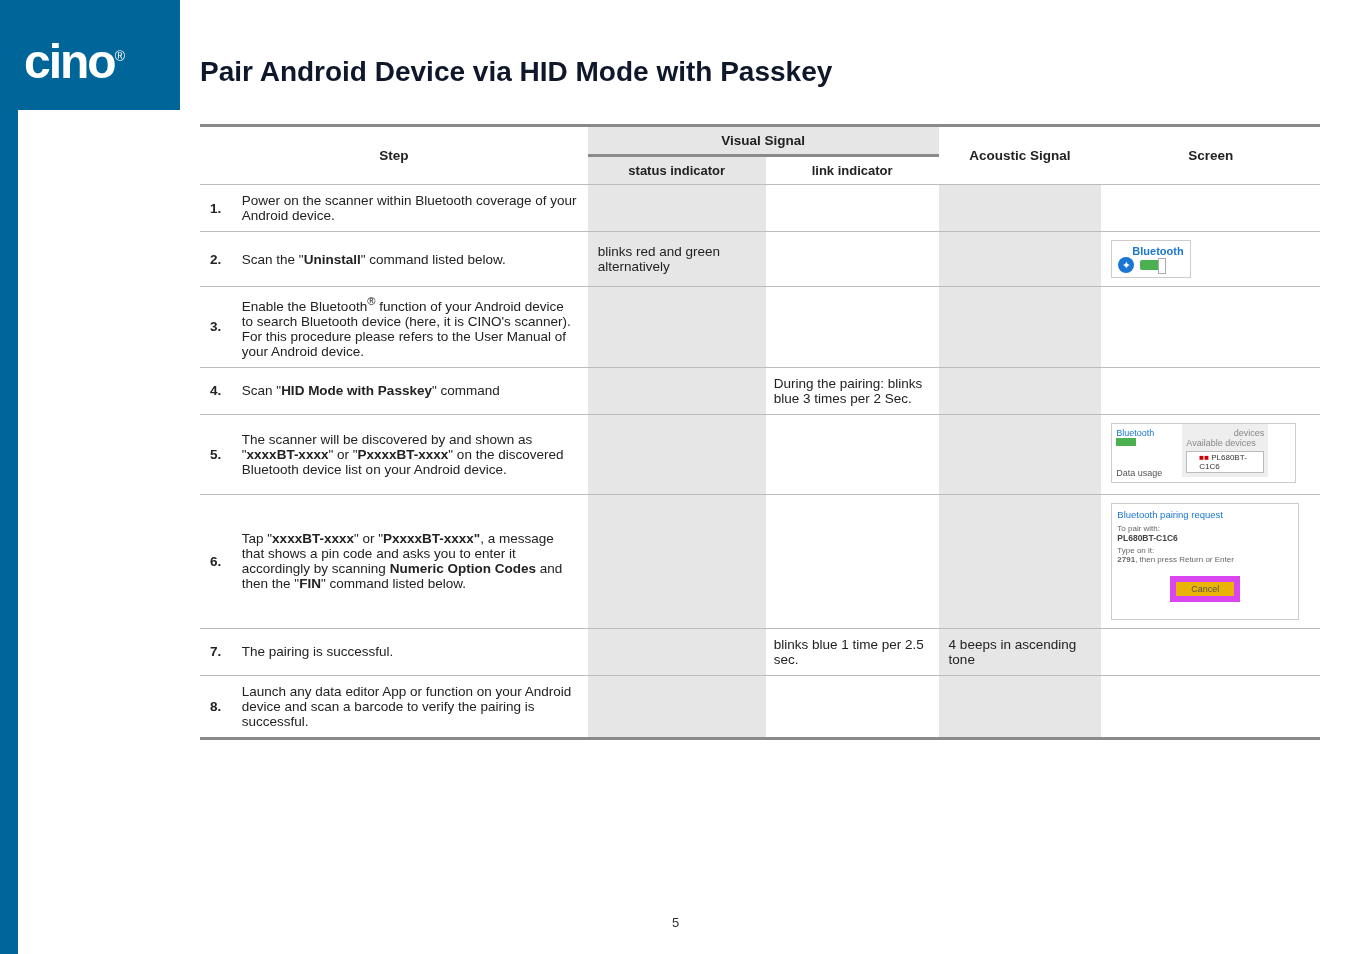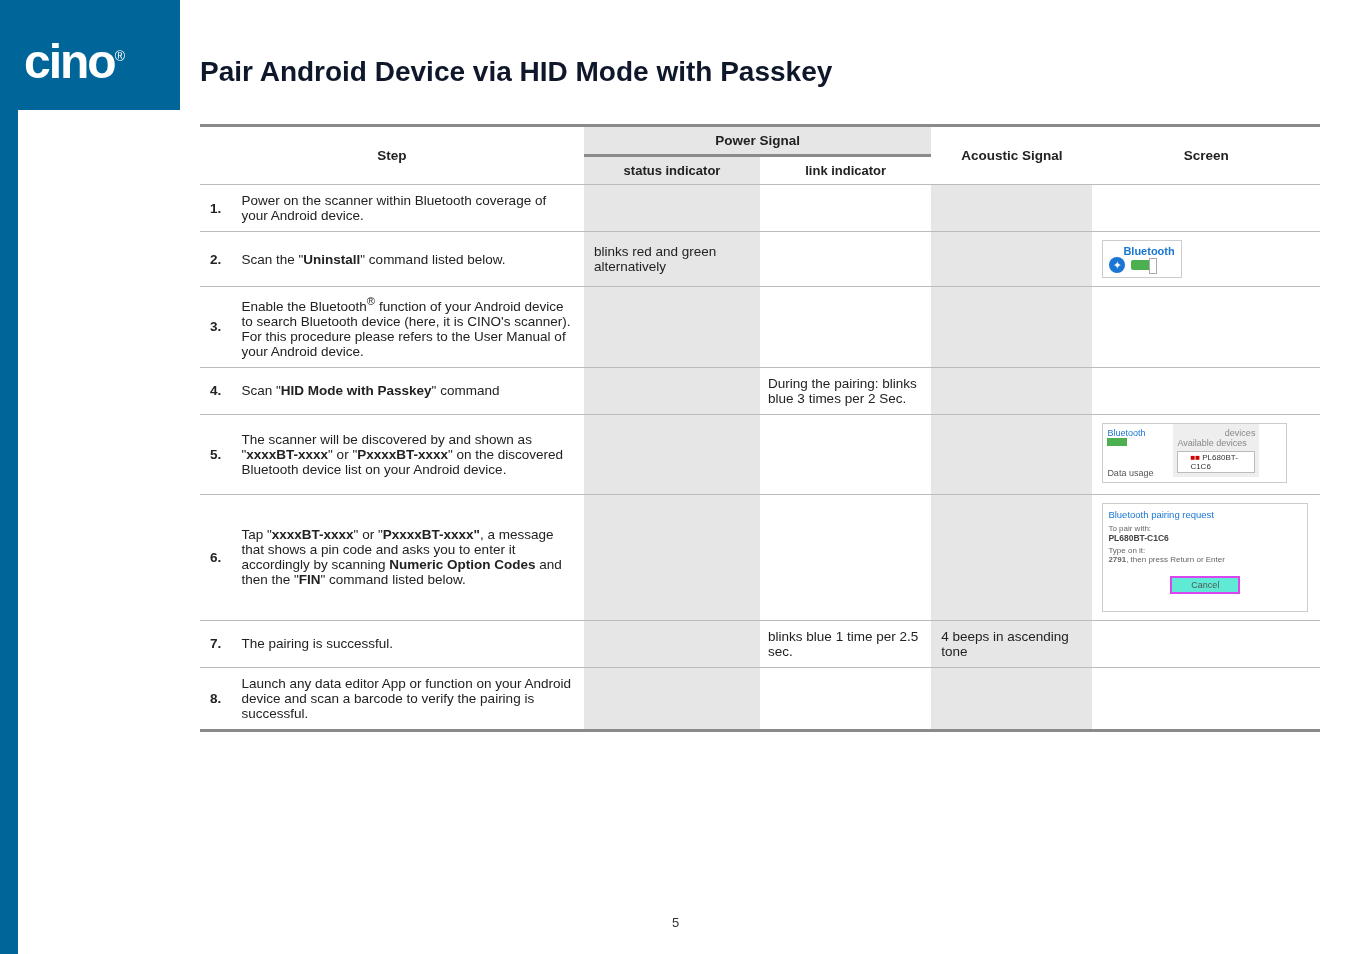--- a/index.html
+++ b/index.html
@@ -134,51 +134,51 @@
     display: inline-block; background: #fff; border: 1px solid #bbb;
     padding: 1px 12px; font-size: 8px; margin-top: 3px; color: #333;
   }
   .shot-devices .dev-pill .kb { color: #c00; }
   .shot-pair {
     display: inline-block;
     border: 1px solid #ccc;
     background: #fff;
     font-size: 9px;
     color: #444;
-    width: 206px;
+    width: 188px;
     padding: 5px;
   }
   .shot-pair .hdr { color: #1976d2; font-size: 9.5px; margin-bottom: 4px; }
   .shot-pair .lbl { font-size: 8px; color: #666; }
   .shot-pair .val { font-weight: bold; font-size: 8.5px; margin-bottom: 3px; }
   .shot-pair .note { font-size: 8px; color: #666; margin-bottom: 4px; }
   .shot-pair .btn {
     display: block; margin: 12px auto; width: 70px; text-align: center;
-    border: 2px solid #d946ef; background: #5eead4; font-size: 9px; padding: 2px 0; color: #555;
+    border: 6px solid #d946ef; background: #eab308; font-size: 9px; padding: 2px 0; color: #555;
   }
   .clearfix::after { content: ""; display: table; clear: both; }
   b { font-weight: bold; }
 </style>
 </head>
 <body>
 
 <div class="blue-bar"></div>
 <div class="logo-bg"></div>
 <div class="logo">
   <span>cino</span><span class="reg">®</span>
 </div>
 
 <div class="title">Pair Android Device via HID Mode with Passkey</div>
 
 <div class="content">
   <table class="main">
     <thead>
       <tr>
         <th class="step-h" colspan="2" rowspan="2">Step</th>
-        <th colspan="2">Power Signal</th>
+        <th colspan="2">Visual Signal</th>
         <th rowspan="2" style="background:#fff;">Acoustic Signal</th>
         <th rowspan="2" style="background:#fff;">Screen</th>
       </tr>
       <tr class="sub">
         <th>status indicator</th>
         <th style="background:#fff;">link indicator</th>
       </tr>
     </thead>
     <tbody id="tbody">
         <tr>

